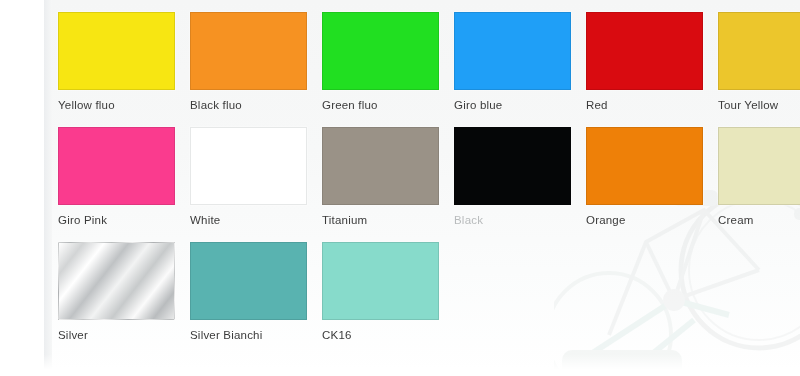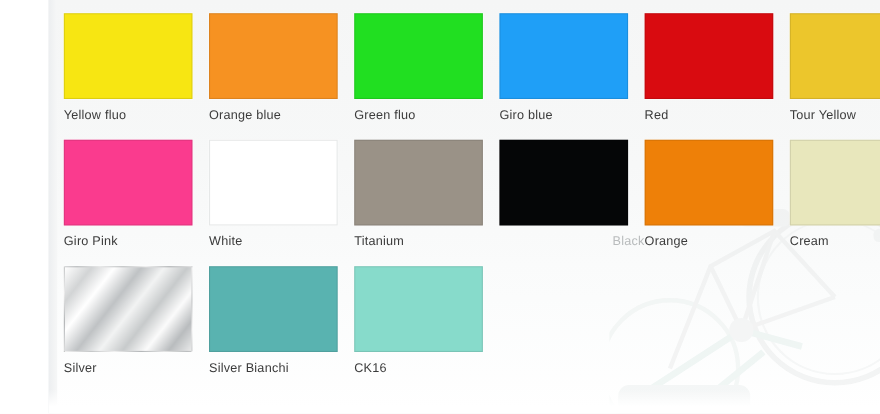--- a/index.html
+++ b/index.html
@@ -83,21 +83,21 @@
     border: 1px solid #e6e8e8;
   }
   .caption {
     margin-top: 9px;
     font-size: 11.5px;
     line-height: 13px;
     letter-spacing: 0.2px;
     color: #3b3b3b;
     white-space: nowrap;
   }
-  .caption.muted { color: #b9bcbd; text-align: right; }
+  .caption.muted { color: #b9bcbd; }
 </style>
 </head>
 <body>
 
 <div id="page">
 
   <div class="bg-wash"></div>
   <div class="bg-left-strip"></div>
 
   <div class="watermark">
@@ -129,21 +129,21 @@
 
   <div class="bg-bottom-strip"></div>
 
   <div class="grid" id="swatch-grid">
       <div class="cell">
         <div class="chip" style="background: rgb(247, 230, 18);"></div>
         <div class="caption">Yellow fluo</div>
       </div>
       <div class="cell">
         <div class="chip" style="background: rgb(246, 146, 34);"></div>
-        <div class="caption">Orange blue</div>
+        <div class="caption">Black fluo</div>
       </div>
       <div class="cell">
         <div class="chip" style="background: rgb(33, 223, 33);"></div>
         <div class="caption">Green fluo</div>
       </div>
       <div class="cell">
         <div class="chip" style="background: rgb(31, 159, 247);"></div>
         <div class="caption">Giro blue</div>
       </div>
       <div class="cell">

